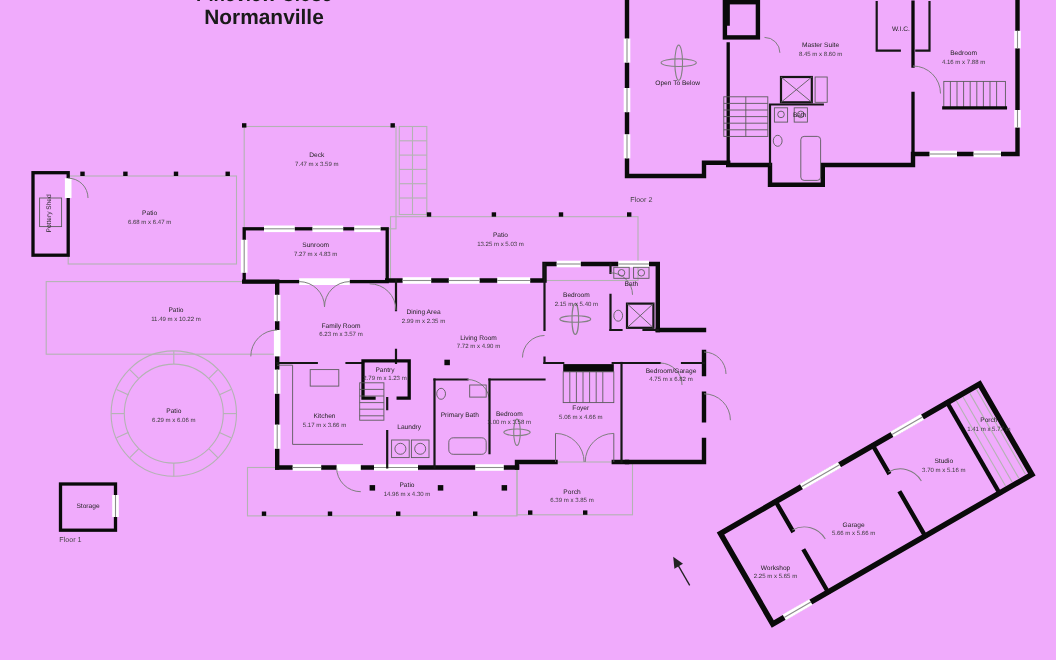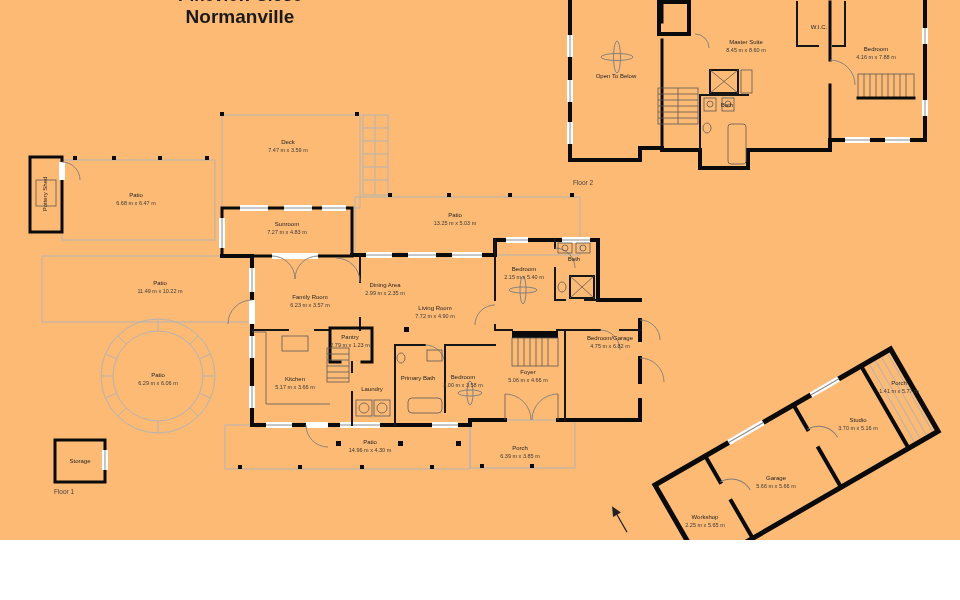--- a/index.html
+++ b/index.html
@@ -1,16 +1,16 @@
 <!DOCTYPE html>
 <html><head>
 <meta charset="utf-8">
 <style>
   html,body{margin:0;padding:0;background:#fff;}
-  .canvas{position:relative;width:960px;height:540px;background:#fdba74;overflow:hidden;
+  .canvas{position:relative;width:960px;height:600px;background:#f0abfc;overflow:hidden;
           font-family:"Liberation Sans",sans-serif;}
   svg{position:absolute;left:0;top:0;}
   
   .w5{stroke:#0a0a0a;stroke-width:5;fill:none;stroke-linecap:square;}
   .w4{stroke:#0a0a0a;stroke-width:4;fill:none;stroke-linecap:square;}
   .w3{stroke:#0a0a0a;stroke-width:3;fill:none;stroke-linecap:square;}
   .w2{stroke:#161616;stroke-width:2;fill:none;stroke-linecap:square;}
   .t1{stroke:#5a5a5a;stroke-width:.8;fill:none;}
   .g1{stroke:#b3b3b3;stroke-width:1;fill:none;}
   .ww{stroke:#ffffff;stroke-width:6;fill:none;}

